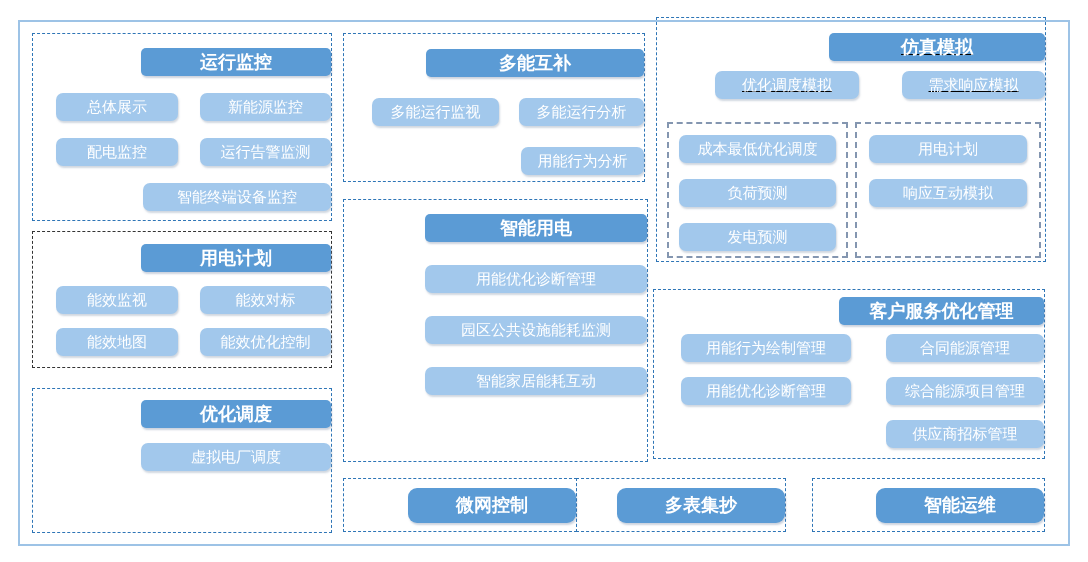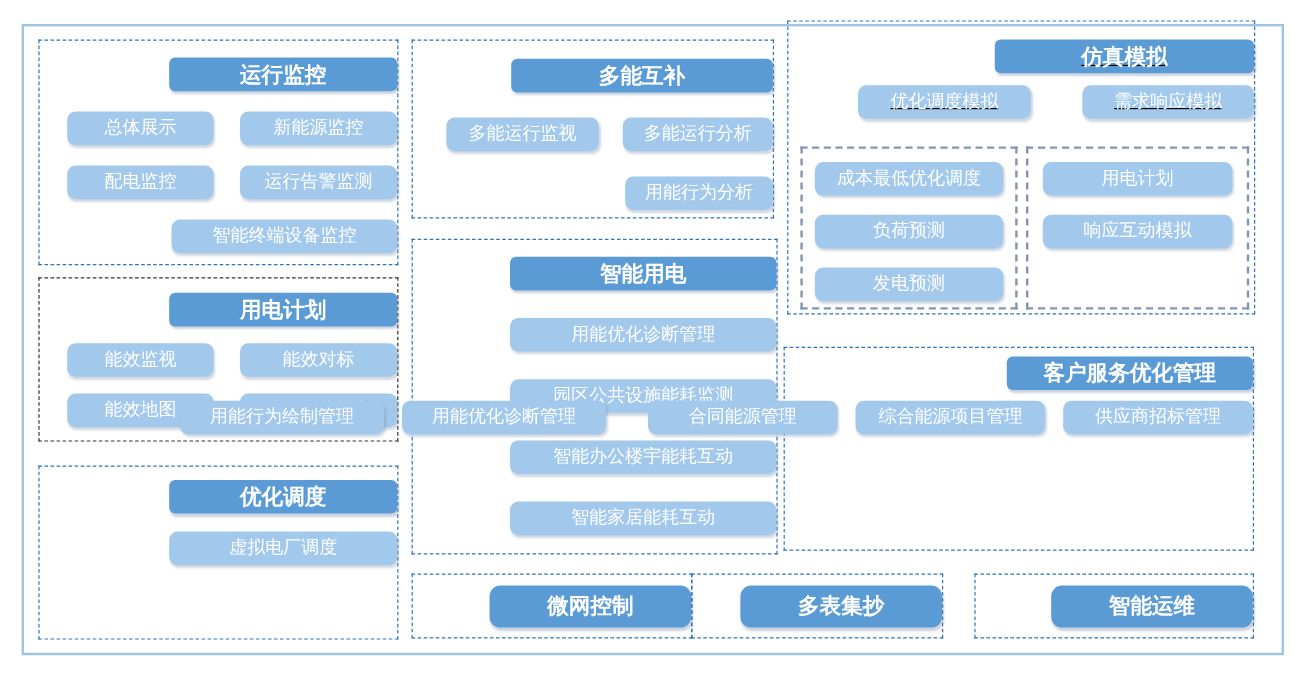--- a/index.html
+++ b/index.html
@@ -19,21 +19,21 @@
   .group{position:absolute;display:flex;flex-direction:column;align-items:flex-end;box-sizing:border-box;}
   .b-blue{border:1px dashed var(--group_border_blue);}
   .b-dark{border:1px dashed var(--group_border_dark);}
   .b-gray{border:2px dashed var(--subgroup_border_gray);}
   .hdr{background:var(--header_bg);color:var(--label_text);font-weight:bold;font-size:18px;
        height:28px;line-height:28px;text-align:center;border-radius:5px;
        box-shadow:1px 2px 2px rgba(110,130,160,.35);flex:none;}
   .item{background:var(--item_bg);color:var(--label_text);font-size:15px;height:28px;line-height:28px;
         text-align:center;border-radius:7px;box-shadow:1px 2px 2px rgba(120,140,165,.35);flex:none;}
   .row{display:flex;justify-content:center;flex:none;}
-  .col{display:flex;flex-direction:row;}
+  .col{display:flex;flex-direction:column;}
   .hw190{width:190px}.hw218{width:218px}.hw222{width:222px}.hw216{width:216px}.hw205{width:205px}
   .hw168{width:168px;height:35px;line-height:35px;border-radius:9px;}
   .iw122{width:122px}.iw131{width:131px}.iw188{width:188px}.iw190{width:190px}
   .iw127{width:127px}.iw125{width:125px}.iw123{width:123px}.iw222{width:222px}
   .iw144{width:144px}.iw143{width:143px}.iw157{width:157px}.iw158{width:158px}.iw170{width:170px}
 
   
   .g-op   {left:32px;top:33px;width:300px;height:188px;padding-top:14px;gap:17px;}
   .g-ee   {left:32px;top:231px;width:300px;height:137px;padding-top:12px;gap:14px;}
   .g-od   {left:32px;top:388px;width:300px;height:145px;padding-top:11px;gap:15px;}
@@ -98,21 +98,20 @@
     </div>
     <div class="row">
       <div class="item iw123">用能行为分析</div>
     </div>
   </section>
 
   <section class="group b-blue g-sp">
     <div class="hdr hw222">智能用电</div>
     <div class="item iw222">用能优化诊断管理</div>
     <div class="item iw222">园区公共设施能耗监测</div>
-    <div class="item iw222">智能办公楼宇能耗互动</div>
     <div class="item iw222">智能家居能耗互动</div>
   </section>
 
   <section class="group b-blue g-sim">
     <div class="hdr hw216">仿真模拟</div>
     <div class="row gap43">
       <div class="item iw144">优化调度模拟</div>
       <div class="item iw143">需求响应模拟</div>
     </div>
     <div class="sub b-gray sub-left">

